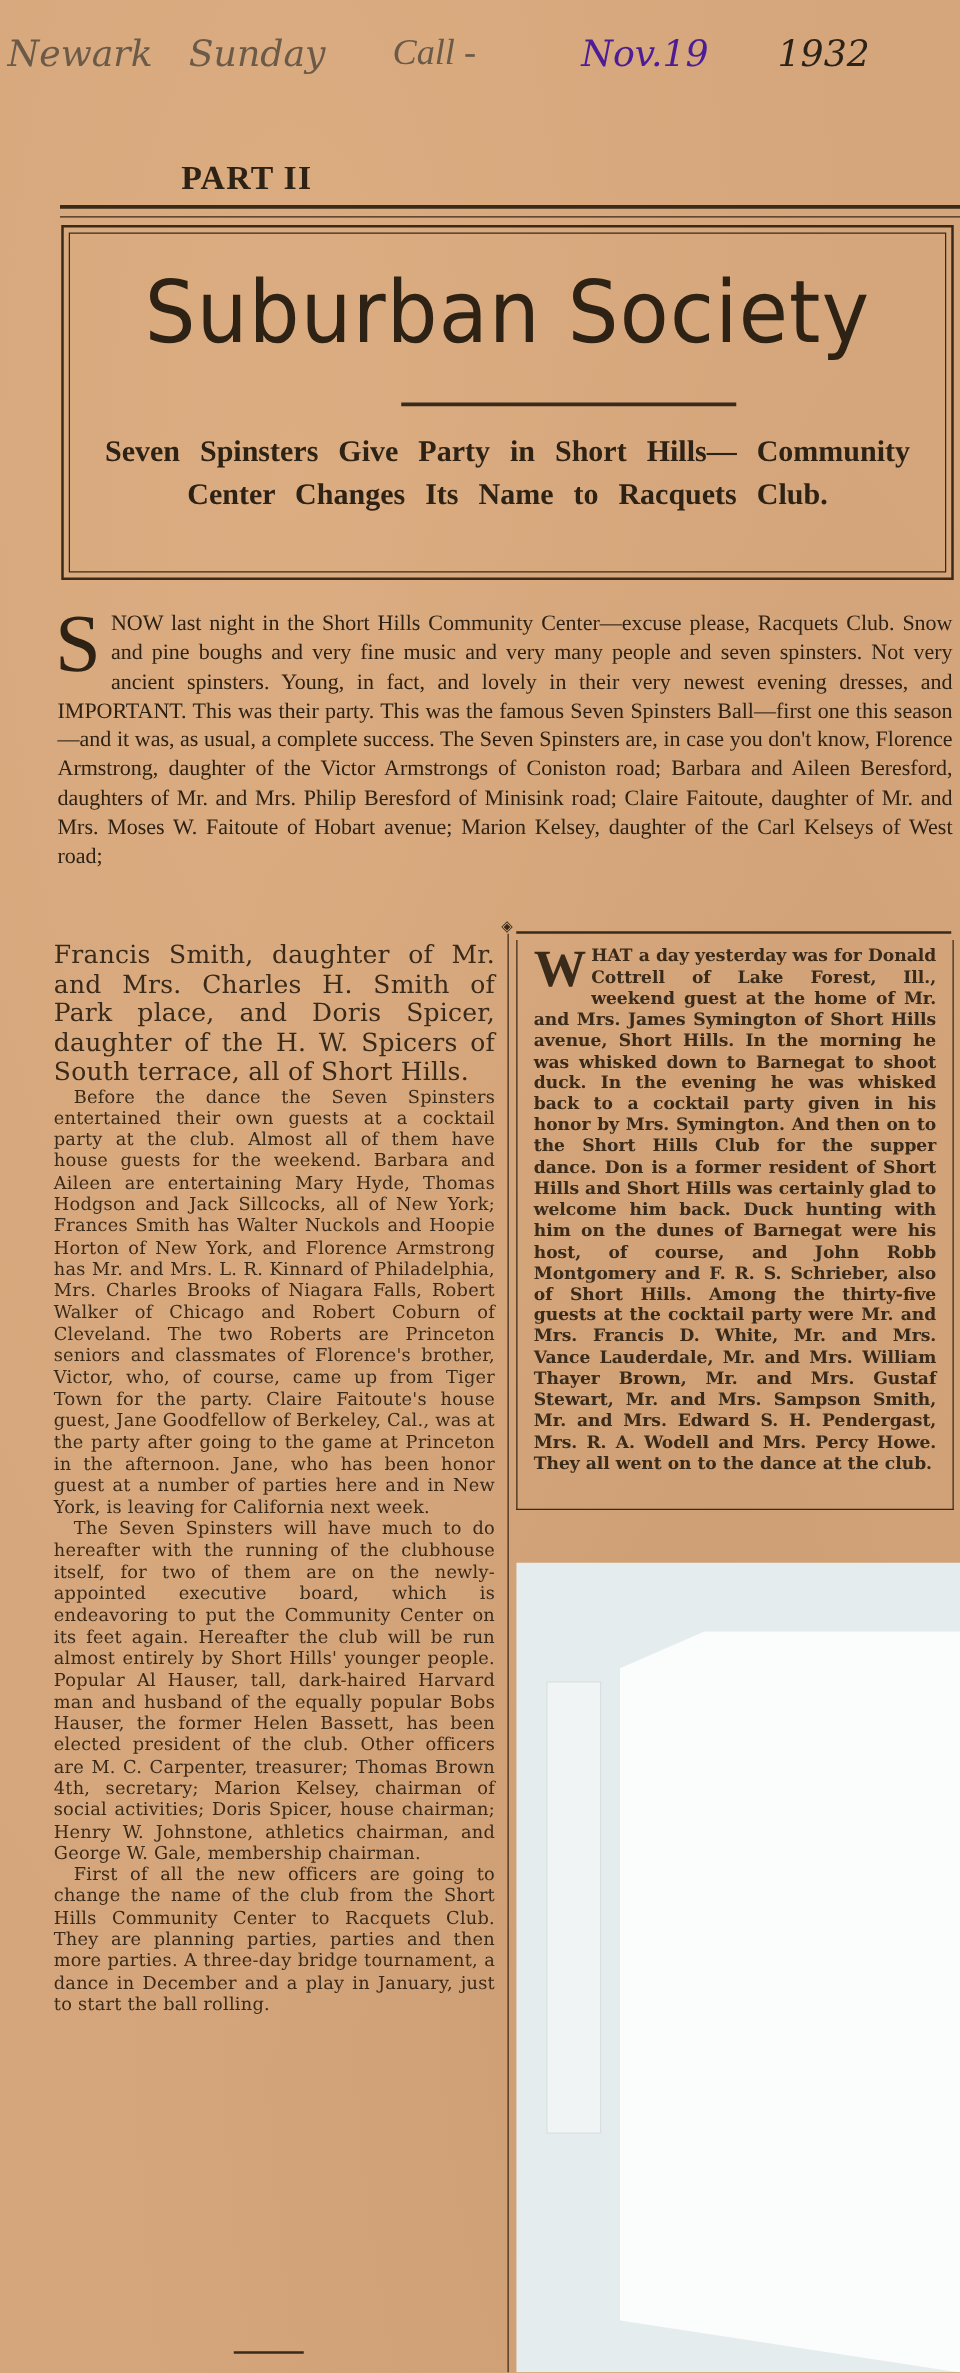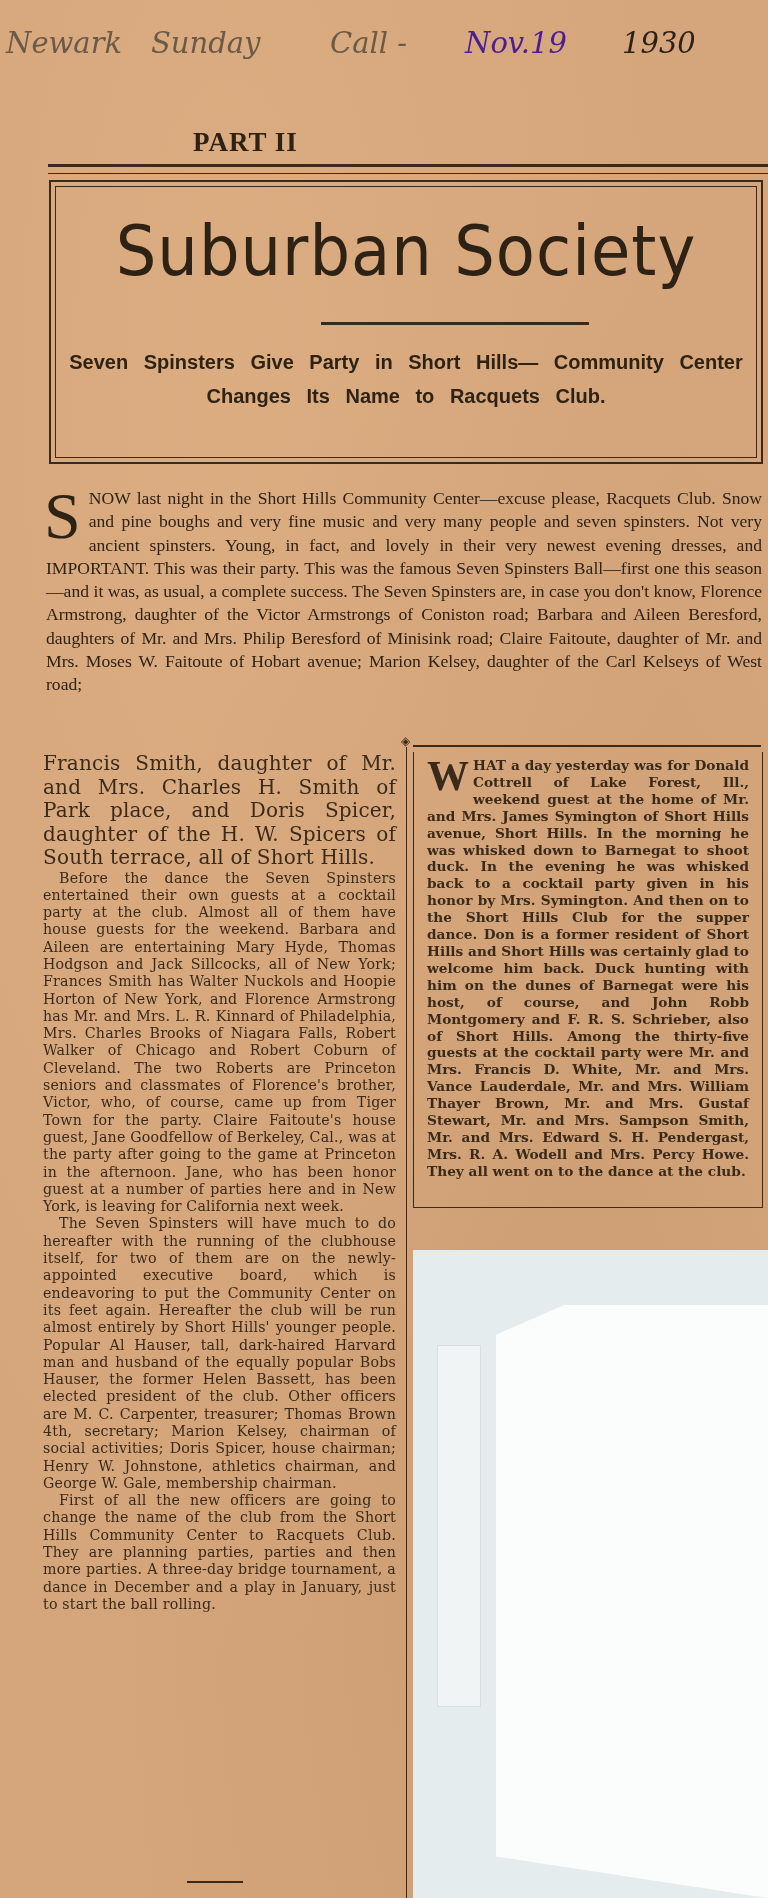--- a/index.html
+++ b/index.html
@@ -17,48 +17,48 @@
         #d5a67b;
     }
     .handwriting {
       position: absolute; left: 0; top: 12px; width: 768px; height: 70px;
       font-family: "DejaVu Serif", serif; font-style: italic;
       color: #6b5a48; font-size: 29px;
     }
     .handwriting span { position: absolute; top: 14px; }
     .hw-newark { left: 6px; }
     .hw-sunday { left: 151px; }
-    .hw-call { left: 330px; }
+    .hw-call { left: 314px; font-family: Liberation Serif, serif; }
     .hw-date { left: 465px; color: #4c1d95; }
     .hw-year { left: 622px; color: #2c2218; }
 
     .part-label {
       position: absolute; left: 145px; top: 127px;
       font-family: "Liberation Serif", serif; font-weight: bold;
-      font-size: 27px; letter-spacing: 1px; color: #2e2215; margin-left: 48px;
+      font-size: 27px; letter-spacing: 1px; color: #2e2215;
     }
     .rule-double {
       position: absolute; left: 48px; right: 0; top: 164px; height: 6px;
       border-top: 3px solid #3a2a1a; border-bottom: 1.5px solid #3a2a1a;
     }
     .masthead {
       position: absolute; left: 49px; top: 180px; width: 710px; height: 280px;
       border: 2px solid #3a2a1a; outline: 1px solid #3a2a1a; outline-offset: -7px;
     }
     .masthead-title {
       position: absolute; left: 0; right: 0; top: 32px; text-align: center;
       font-family: "DejaVu Sans", sans-serif; font-size: 64px; letter-spacing: 1px;
       color: #2e2215; font-weight: normal; transform: scaleY(1.08);
     }
     .masthead-rule {
       position: absolute; left: 270px; top: 140px; width: 268px; height: 3px; background: #3a2a1a;
     }
     .masthead-sub {
       position: absolute; left: 10px; right: 10px; top: 163px; text-align: center;
-      font-family: Liberation Sans, sans-serif; font-size: 20px; line-height: 34px;
+      font-family: Liberation Serif, serif; font-size: 24px; line-height: 34px;
       color: #2e2215; word-spacing: 10px; font-weight: bold;
     }
     .lead {
       position: absolute; left: 46px; top: 487px; width: 716px;
       font-family: "Liberation Serif", serif; font-size: 17.6px; line-height: 23.3px;
       text-align: justify; color: #2e2215;
     }
     .dropcap {
       float: left; font-size: 66px; line-height: 54px; margin: 2px 8px 0 -2px;
       color: #2e2215;
@@ -115,21 +115,21 @@
 </head>
 <body>
 
 <div class="paper"></div>
 
 <div class="handwriting">
   <span class="hw-newark">Newark</span>
   <span class="hw-sunday">Sunday</span>
   <span class="hw-call">Call -</span>
   <span class="hw-date">Nov.19</span>
-  <span class="hw-year">1930</span>
+  <span class="hw-year">1932</span>
 </div>
 
 <div class="part-label">PART II</div>
 <div class="rule-double"></div>
 
 <div class="masthead">
   <div class="masthead-title">Suburban Society</div>
   <div class="masthead-rule"></div>
   <div class="masthead-sub">Seven Spinsters Give Party in Short Hills— Community Center Changes Its Name to Racquets Club.</div>
 </div>

